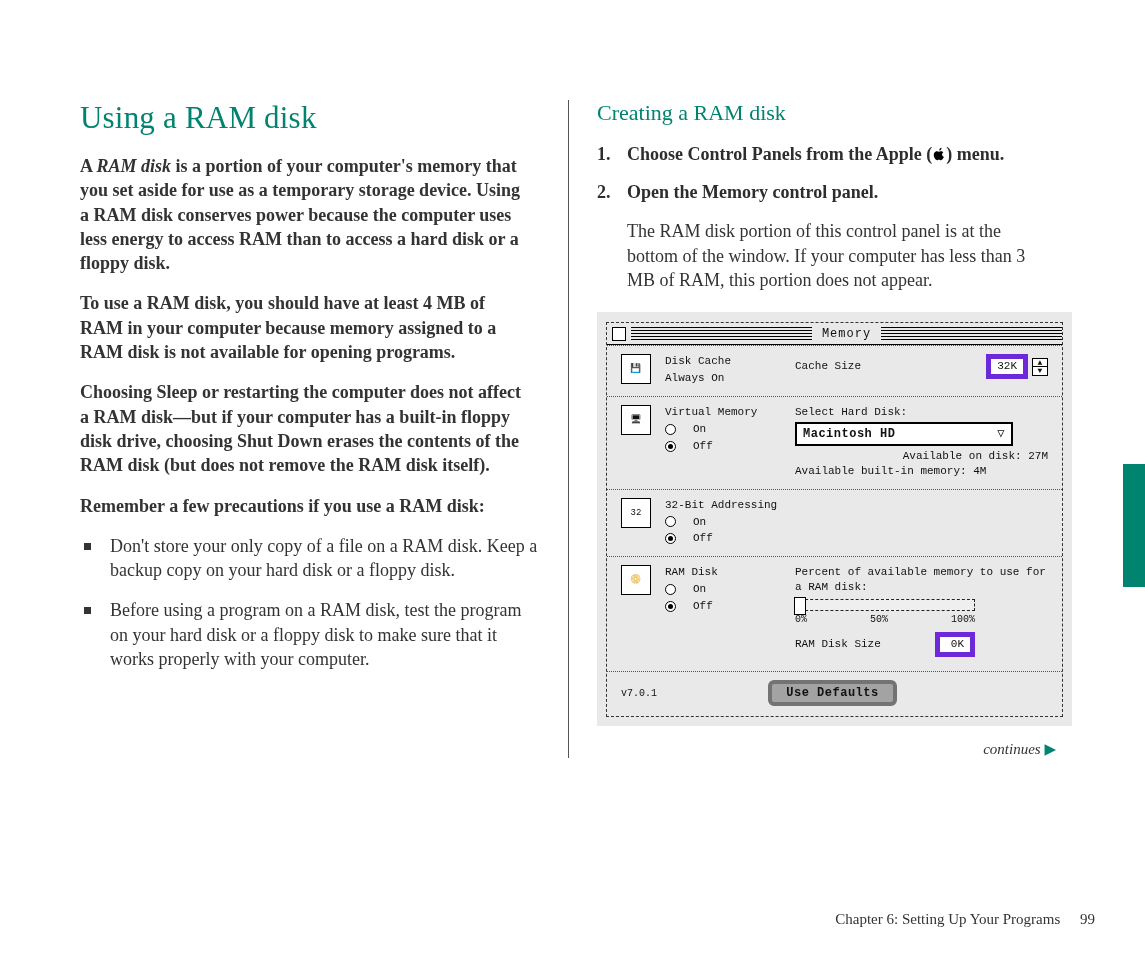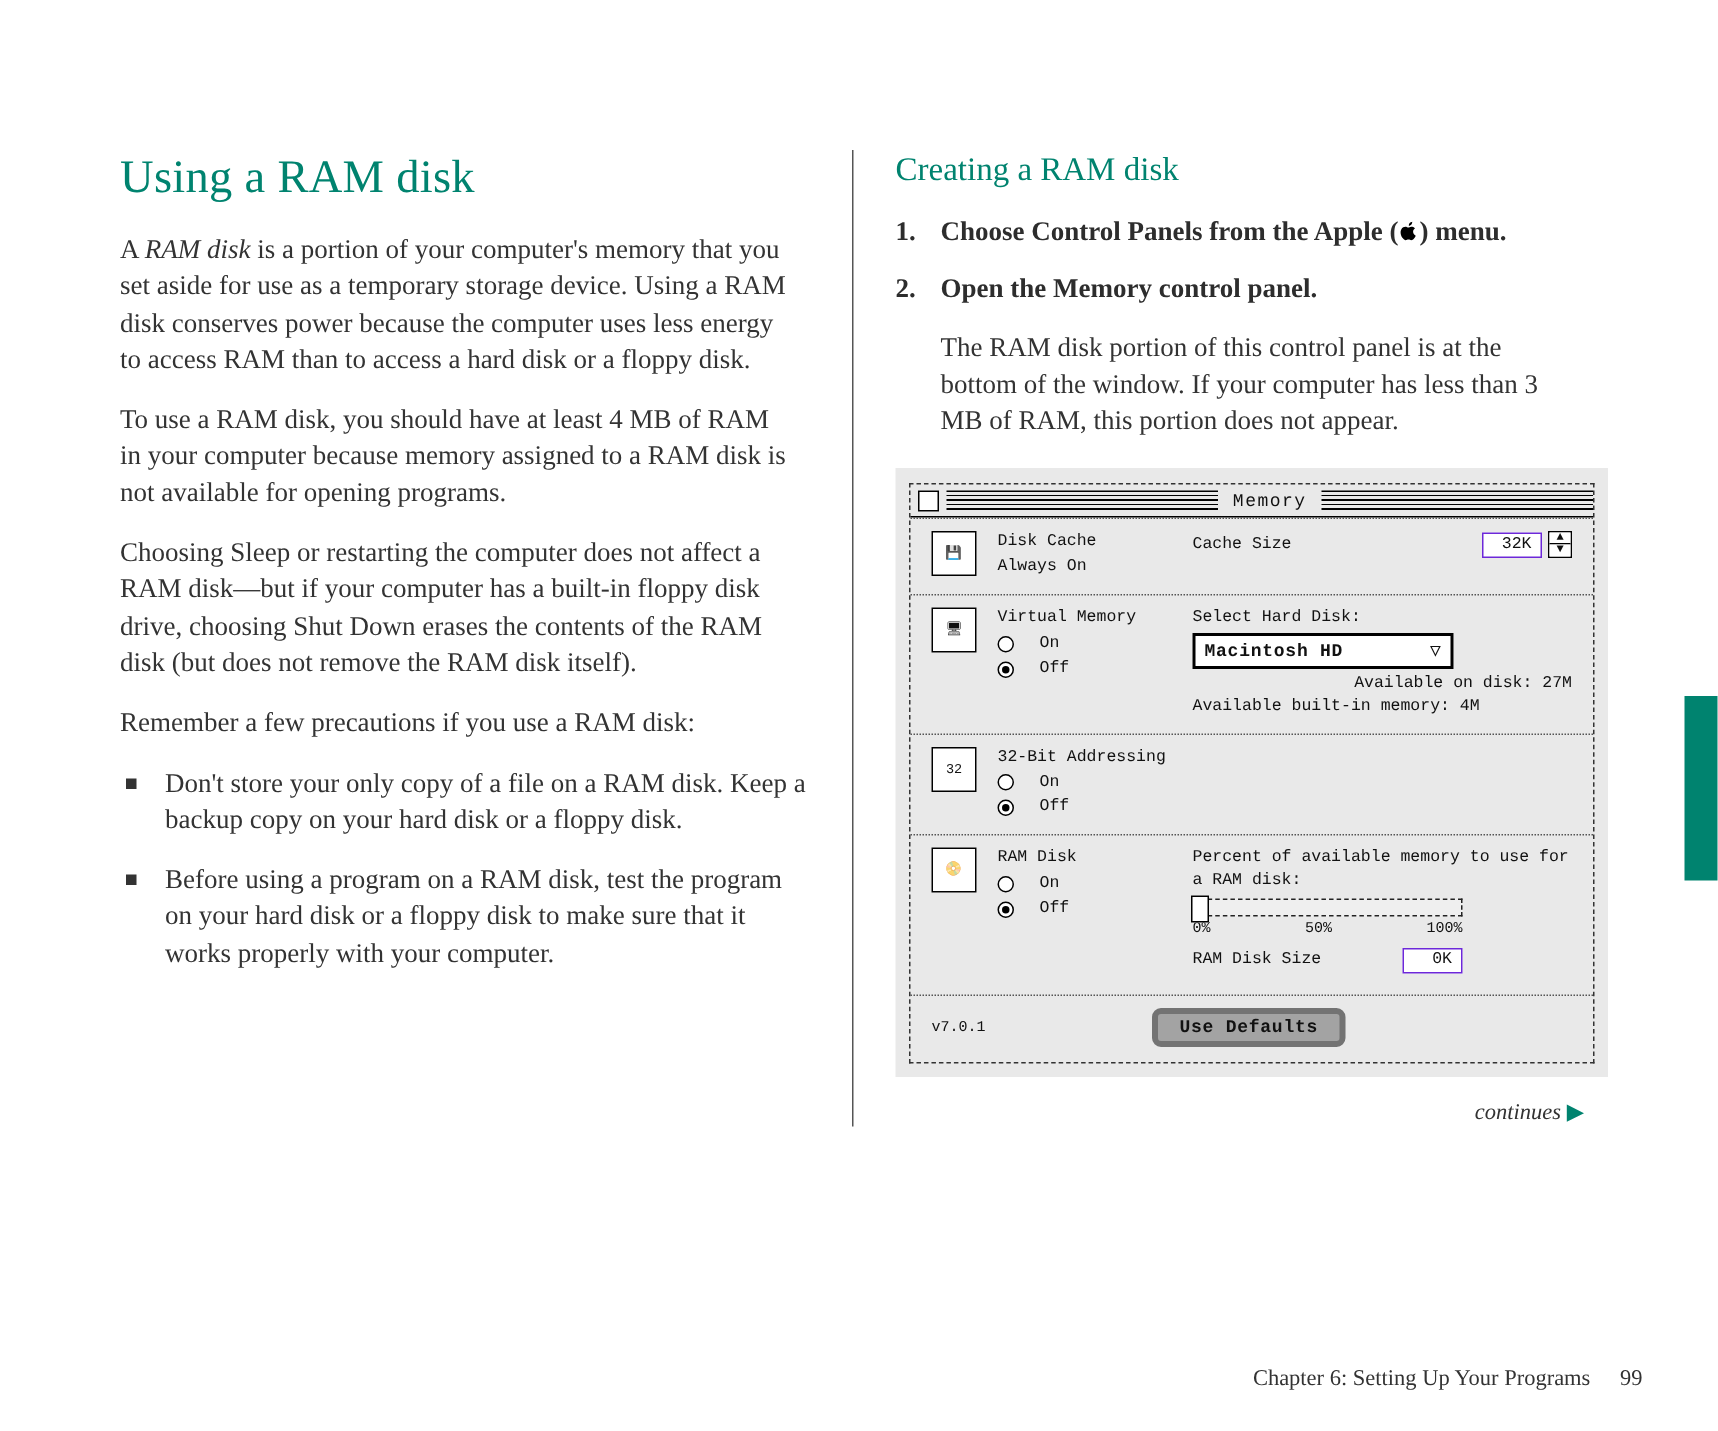--- a/index.html
+++ b/index.html
@@ -38,21 +38,21 @@
     font-weight:400;
     color:#00836f;
     font-size:22px;
     margin:0 0 16px 0;
   }
   p.body {
     font-size:18px;
     line-height:1.35;
     margin:0 16px 16px 0;
     color:#333;
-    font-weight:400;
+    font-weight:700;
   }
   p.body .italic { font-style:italic; }
   ul.square {
     list-style:none;
     padding:0;
     margin:0 0 16px 0;
   }
   ul.square li {
     font-size:18px;
     line-height:1.35;
@@ -157,38 +157,38 @@
   .radio { display:flex; align-items:center; gap:17px; margin-top:2px;}
   .radio .dot {
     width:11px; height:11px; border:1px solid #000; border-radius:50%;
     display:inline-flex; align-items:center; justify-content:center;
     background:#fff;
   }
   .radio .dot.filled::after { content:""; width:5px;height:5px;background:#000;border-radius:50%; }
   .sec-right { flex:1; }
   .field-row { display:flex; align-items:center; justify-content:space-between; margin-bottom:4px; }
   .mini-box {
-    border:1px solid #6d28d9; background:#fff;
+    border:5px solid #6d28d9; background:#fff;
     padding:0 6px; font-size:11px;
     min-width:40px; text-align:right;
     display:inline-block;
   }
   .stepper { display:flex; flex-direction:column; border:1px solid #000; width:16px; margin-left:4px; }
   .stepper div { height:8px; text-align:center; font-size:8px; line-height:8px; background:#fff; }
   .stepper div:first-child { border-bottom:1px solid #000; }
   .hd-select {
     border:2px solid #000;
     background:#fff;
     padding:2px 6px;
     display:flex; align-items:center; justify-content:space-between;
     font-weight:700;
     font-size:12px;
     letter-spacing:0.5px;
     margin-top:2px;
-    width:174px;
+    width:218px;
   }
   .hd-select .arrow {
     font-size:12px;
     font-weight:400;
   }
   .slider-track {
     width:180px; height:12px;
     border:1px dashed #222;
     position:relative;
     margin:4px 0 2px 0;

